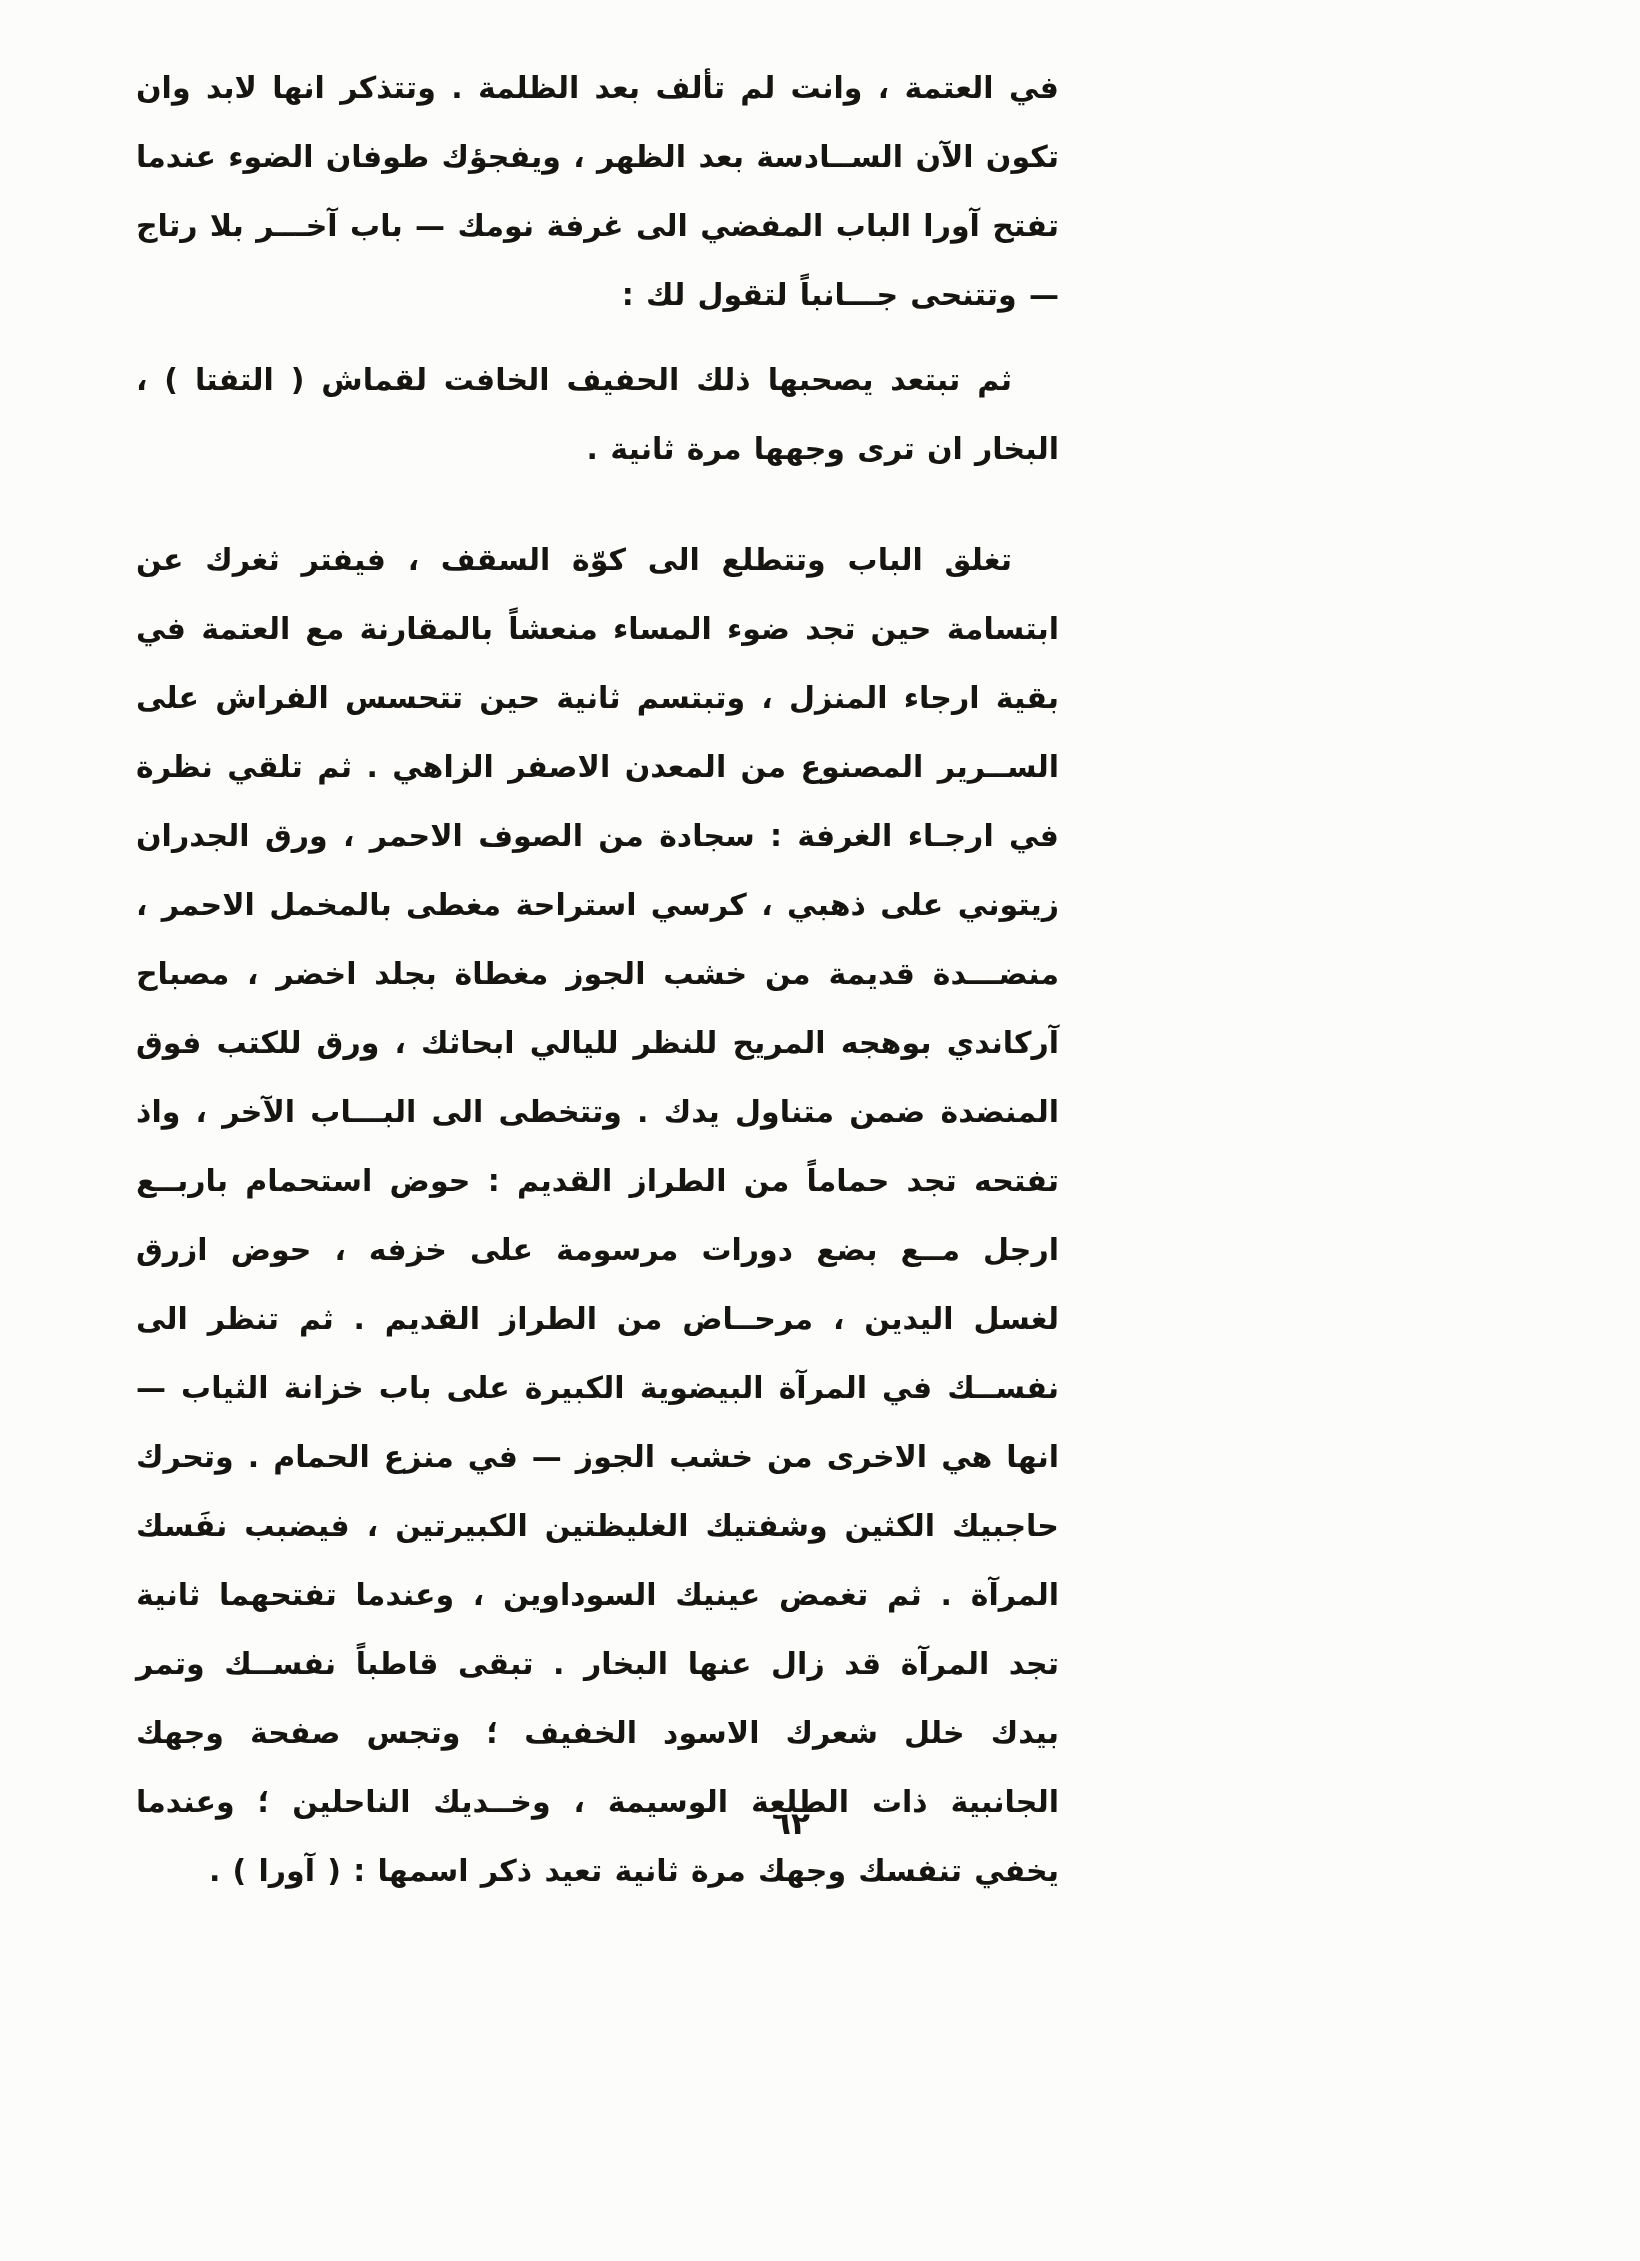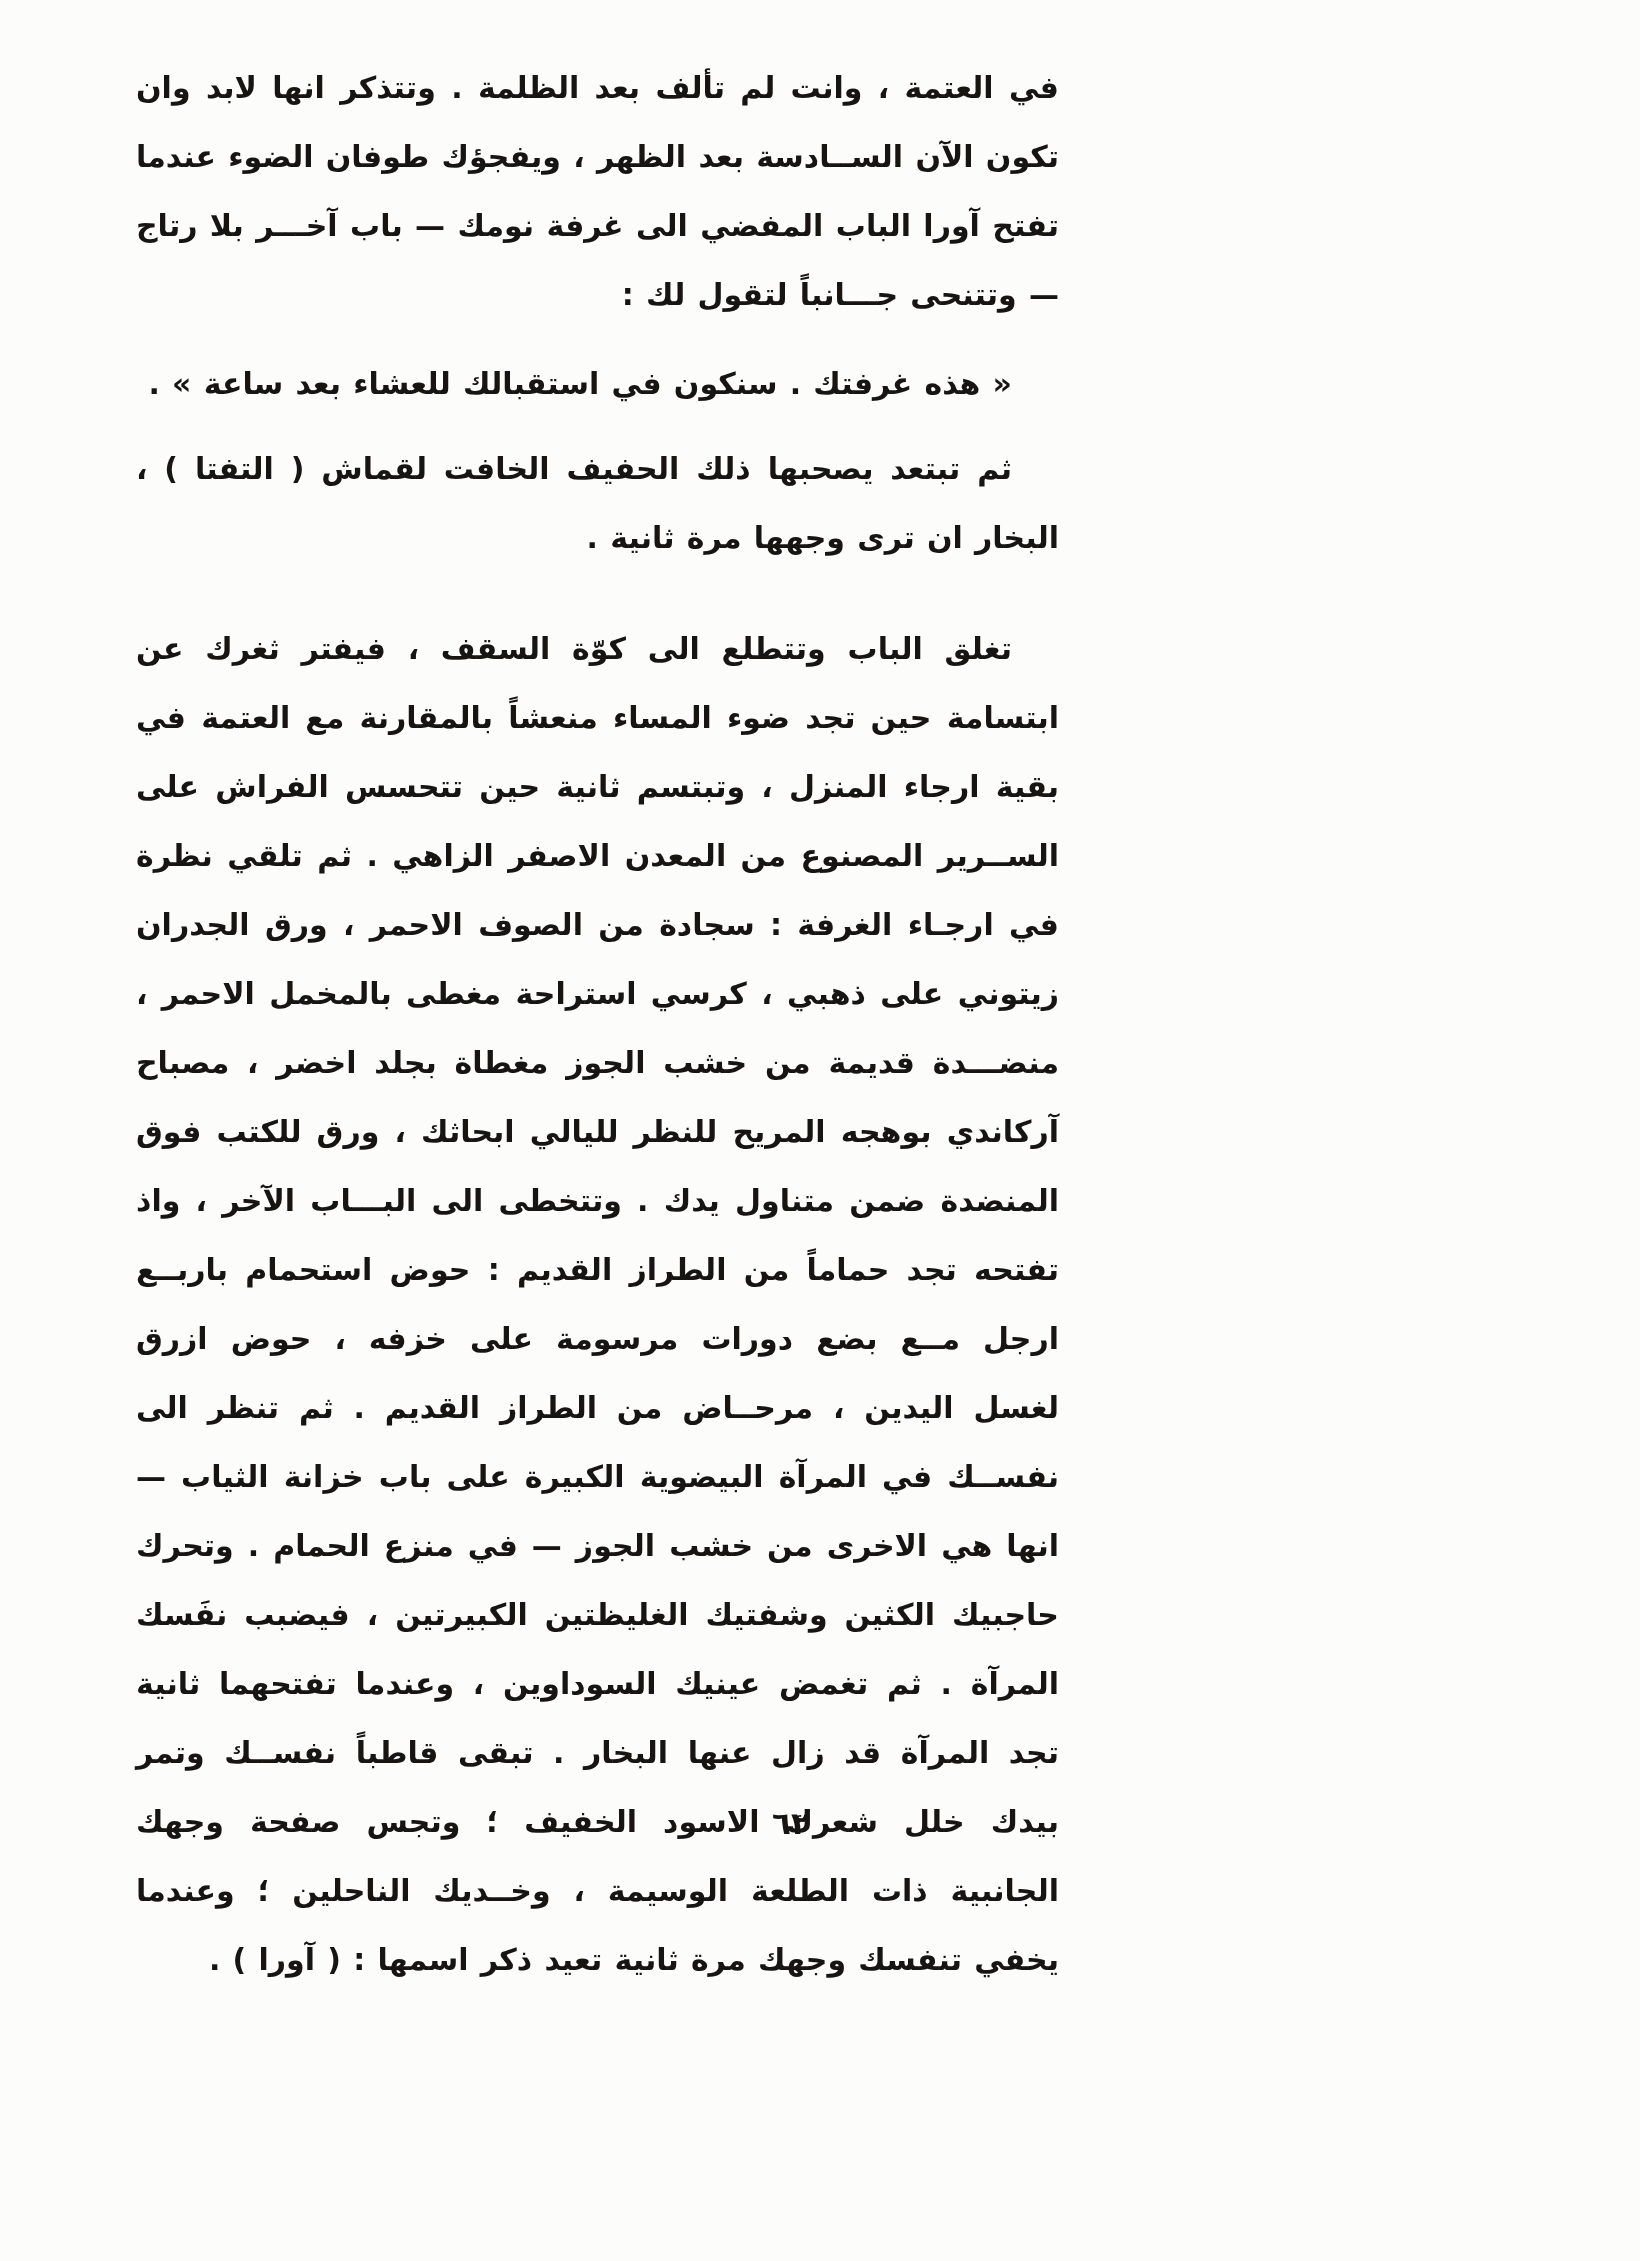--- a/index.html
+++ b/index.html
@@ -60,21 +60,20 @@
 </style>
 </head>
 <body>
 
 <div class="page">
 
   <div class="text-block">
 
     <p class="para-continued">في العتمة ، وانت لم تألف بعد الظلمة . وتتذكر انها لابد وان تكون الآن الســادسة بعد الظهر ، ويفجؤك طوفان الضوء عندما تفتح آورا الباب المفضي الى غرفة نومك — باب آخـــر بلا رتاج — وتتنحى جـــانباً لتقول لك :</p>
 
-    <p class="para-indent gap-medium">« هذه غرفتك . سنكون في استقبالك للعشاء بعد ساعة » .</p>
 
     <p class="para-indent gap-small">ثم تبتعد يصحبها ذلك الحفيف الخافت لقماش ( التفتا ) ، البخار ان ترى وجهها مرة ثانية .</p>
 
     <p class="para-indent gap-large">تغلق الباب وتتطلع الى كوّة السقف ، فيفتر ثغرك عن ابتسامة حين تجد ضوء المساء منعشاً بالمقارنة مع العتمة في بقية ارجاء المنزل ، وتبتسم ثانية حين تتحسس الفراش على الســرير المصنوع من المعدن الاصفر الزاهي . ثم تلقي نظرة في ارجـاء الغرفة : سجادة من الصوف الاحمر ، ورق الجدران زيتوني على ذهبي ، كرسي استراحة مغطى بالمخمل الاحمر ، منضـــدة قديمة من خشب الجوز مغطاة بجلد اخضر ، مصباح آركاندي بوهجه المريح للنظر لليالي ابحاثك ، ورق للكتب فوق المنضدة ضمن متناول يدك . وتتخطى الى البـــاب الآخر ، واذ تفتحه تجد حماماً من الطراز القديم : حوض استحمام باربــع ارجل مــع بضع دورات مرسومة على خزفه ، حوض ازرق لغسل اليدين ، مرحــاض من الطراز القديم . ثم تنظر الى نفســك في المرآة البيضوية الكبيرة على باب خزانة الثياب — انها هي الاخرى من خشب الجوز — في منزع الحمام . وتحرك حاجبيك الكثين وشفتيك الغليظتين الكبيرتين ، فيضبب نفَسك المرآة . ثم تغمض عينيك السوداوين ، وعندما تفتحهما ثانية تجد المرآة قد زال عنها البخار . تبقى قاطباً نفســك وتمر بيدك خلل شعرك الاسود الخفيف ؛ وتجس صفحة وجهك الجانبية ذات الطلعة الوسيمة ، وخــديك الناحلين ؛ وعندما يخفي تنفسك وجهك مرة ثانية تعيد ذكر اسمها : ( آورا ) .</p>
 
   </div>
 
   <div class="page-number">٦٢</div>
 
 </div>

